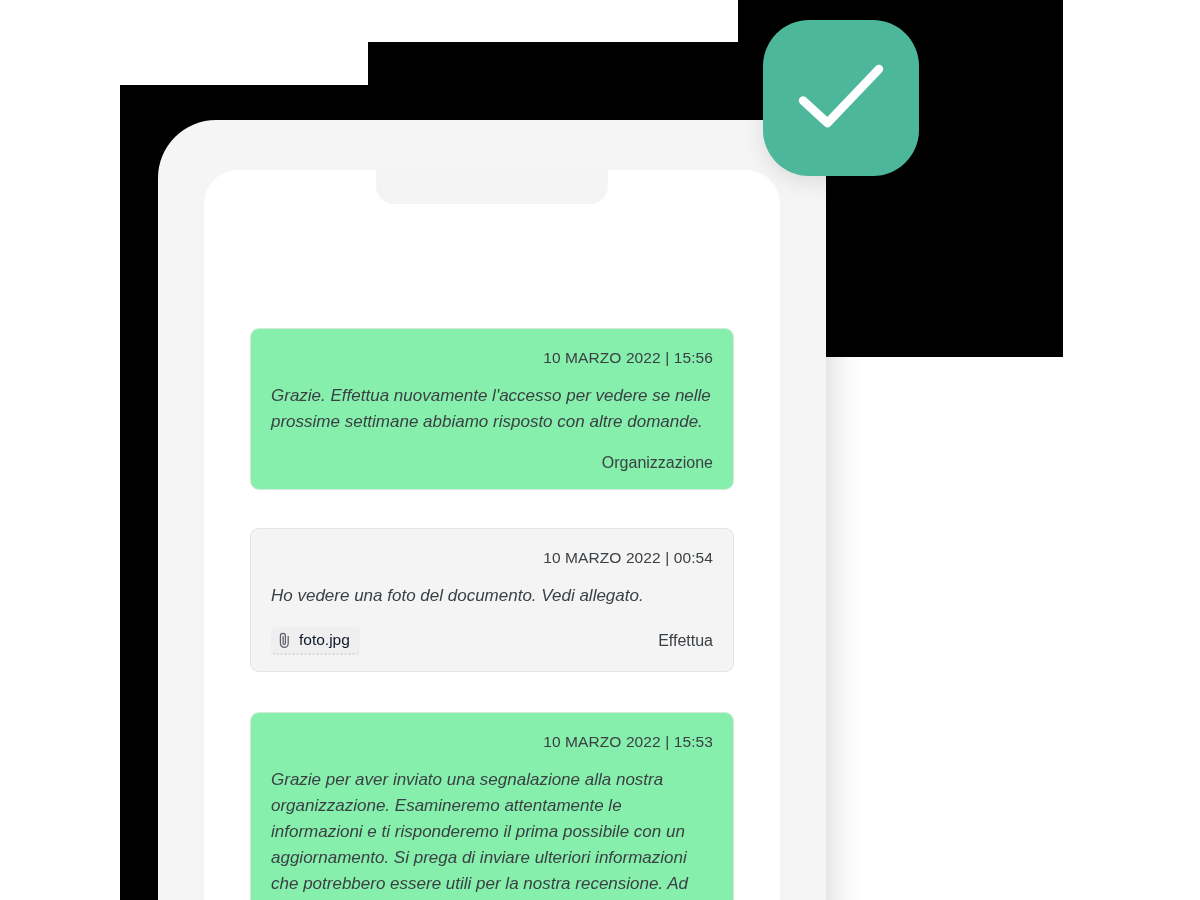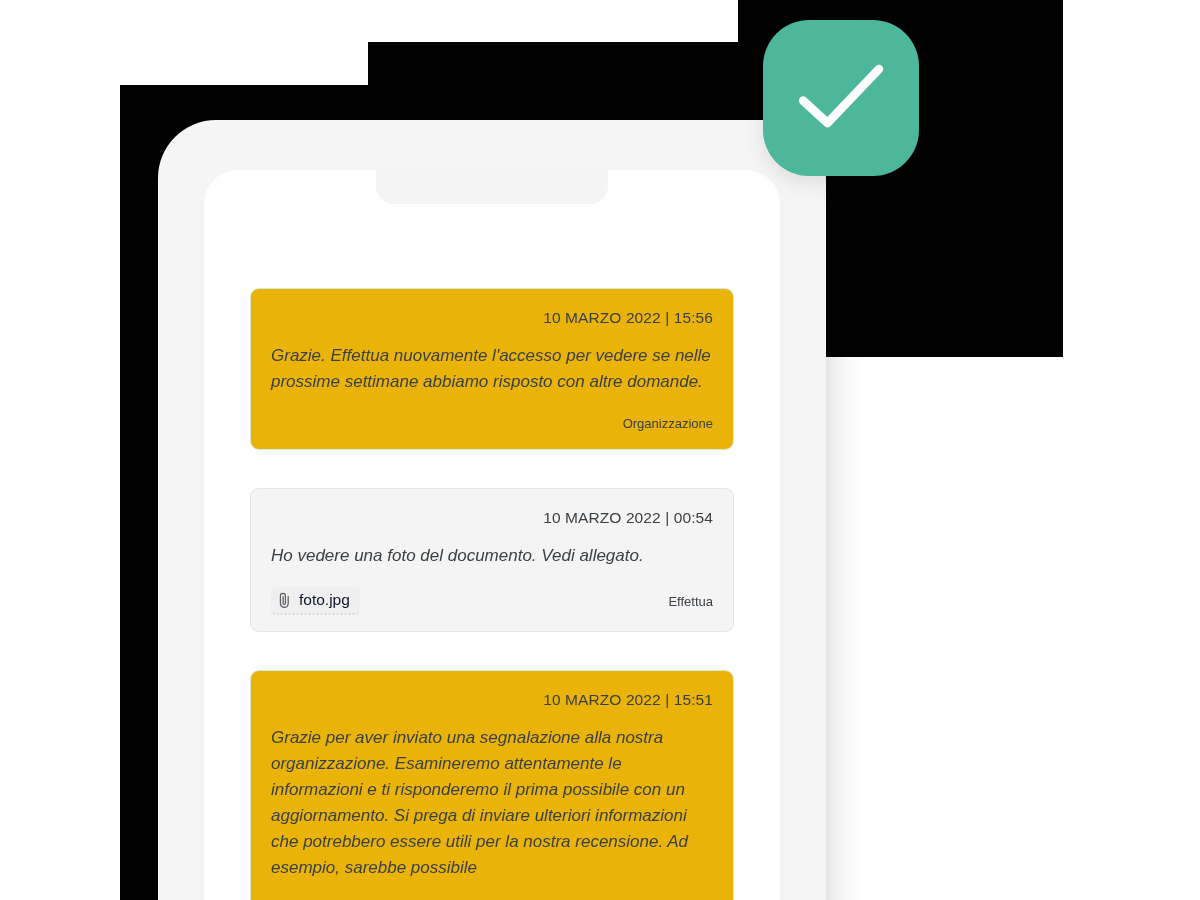--- a/index.html
+++ b/index.html
@@ -70,21 +70,21 @@
     overflow: hidden;
   }
   .message-card {
     position: relative;
     box-sizing: border-box;
     border-radius: 9px;
     border: 1px solid #e2e4e3;
     padding: 20px 20px 16px 20px;
     margin-bottom: 38px;
   }
-  .message-card.org  { background: #eab308; border-color: #d6e9dd; }
+  .message-card.org  { background: #86efac; border-color: #d6e9dd; margin-top: 40px; }
   .message-card.anon { background: #f4f4f4; border-color: #e4e4e4; }
 
   .msg-timestamp {
     text-align: right;
     font-size: 15.5px;
     color: #3b4044;
     letter-spacing: 0.1px;
     margin-bottom: 16px;
     white-space: nowrap;
   }
@@ -96,21 +96,21 @@
     font-style: italic;
   }
   .msg-footer {
     display: flex;
     align-items: center;
     justify-content: space-between;
     min-height: 20px;
   }
   .msg-author {
     margin-left: auto;
-    font-size: 13px;
+    font-size: 16px;
     color: #3b4044;
     white-space: nowrap;
   }
 
   
   .attachment-chip {
     display: inline-flex;
     align-items: center;
     gap: 7px;
     background: #efefef;
@@ -177,21 +177,21 @@
                   <path d="M11.2 4.4v7.1a3.9 3.9 0 0 1-7.8 0V3.9a2.5 2.5 0 0 1 5 0v7.3a1.15 1.15 0 0 1-2.3 0V4.6" stroke="currentColor" stroke-width="1.25" stroke-linecap="round" stroke-linejoin="round"></path>
                 </svg>
               </span>
               <span class="attachment-name">foto.jpg</span>
             </span>
             <span class="msg-author">Effettua</span>
           </div>
         </div>
 
         <div class="message-card org">
-          <div class="msg-timestamp">10 MARZO 2022 | 15:51</div>
+          <div class="msg-timestamp">10 MARZO 2022 | 15:53</div>
           <p class="msg-body">Grazie per aver inviato una segnalazione alla nostra organizzazione. Esamineremo attentamente le informazioni e ti risponderemo il prima possibile con un aggiornamento. Si prega di inviare ulteriori informazioni che potrebbero essere utili per la nostra recensione. Ad esempio, sarebbe possibile</p>
         </div>
 
       </div>
     </div>
   </div>
 
   <div id="success-badge">
     <span>
       <svg width="86" height="66" viewBox="0 0 86 66" fill="none" xmlns="http://www.w3.org/2000/svg" aria-hidden="true">

